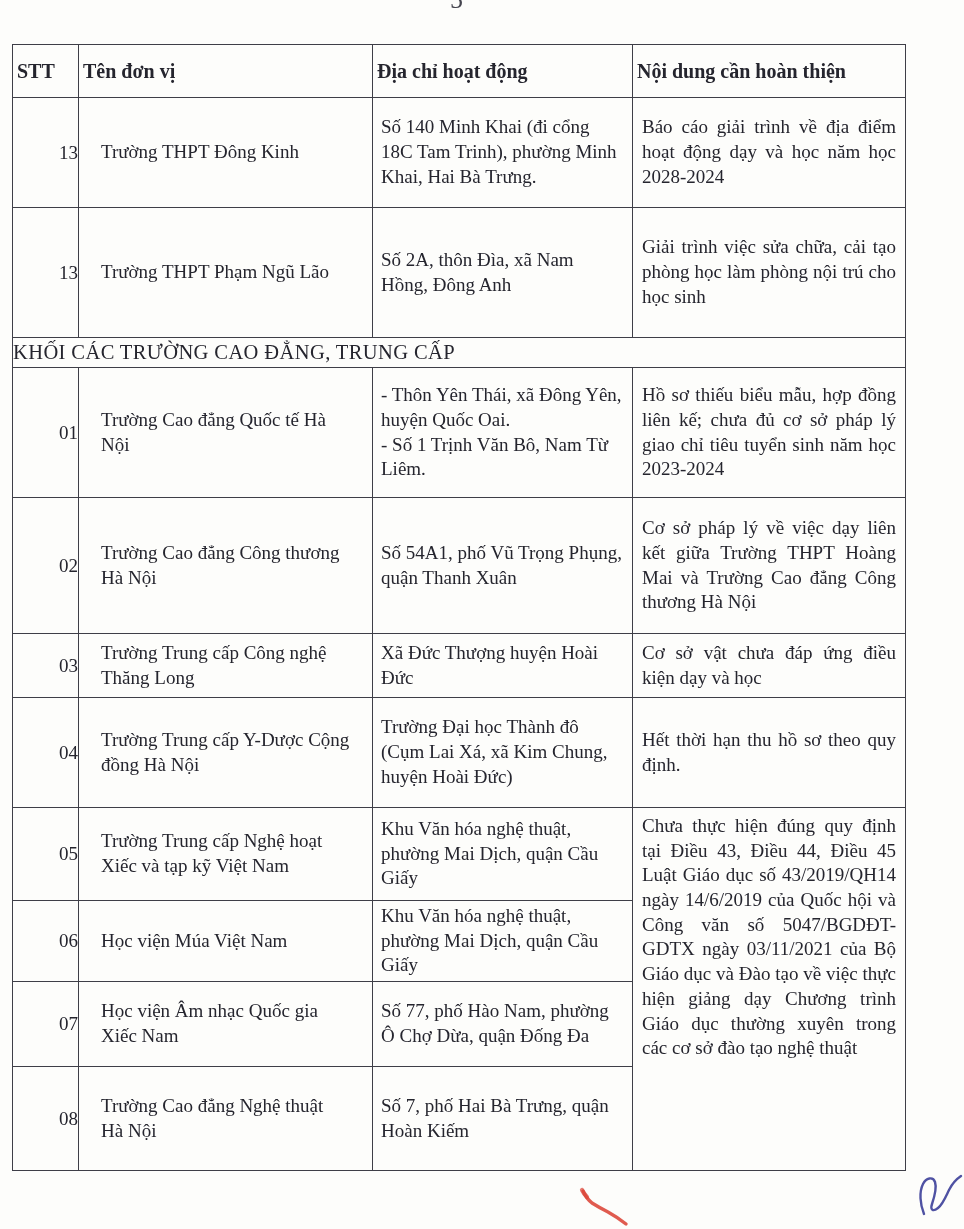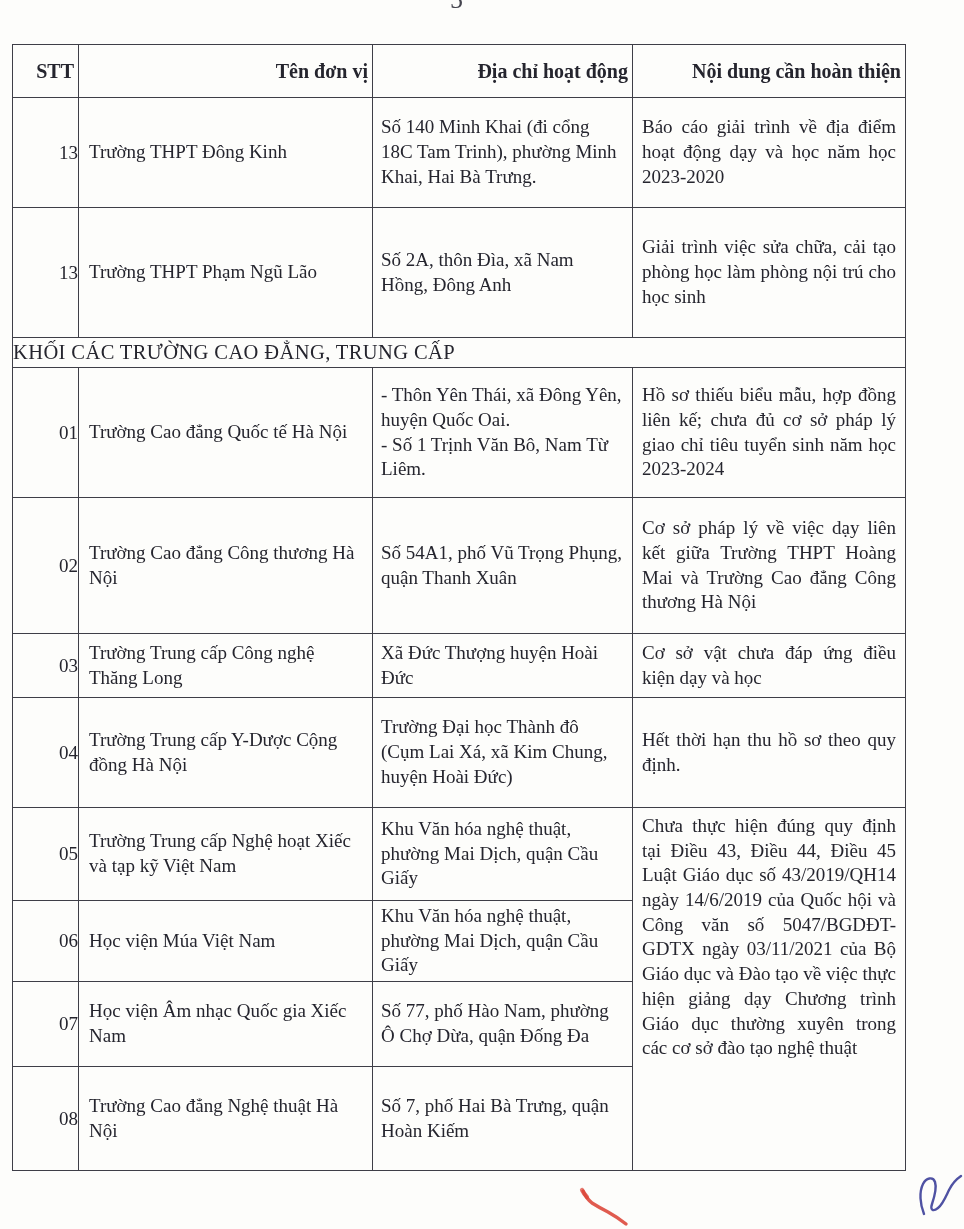--- a/index.html
+++ b/index.html
@@ -22,29 +22,29 @@
   table.doc {
     position:absolute;
     left:12px; top:44px;
     width:893px;
     border-collapse:collapse;
     table-layout:fixed;
   }
   .doc th, .doc td { border:1.6px solid #3e3e47; overflow:hidden; }
   .doc th {
     font-size:20px; font-weight:bold;
-    text-align:right; vertical-align:middle;
+    text-align:left; vertical-align:middle;
     padding:2px 4px;
   }
   td.stt {
     text-align:right; vertical-align:middle;
     font-size:19px;
   }
   td.name {
-    padding:3px 10px; vertical-align:middle;
+    padding:3px 22px; vertical-align:middle;
     font-size:19px; line-height:1.3;
   }
   td.addr {
     padding:3px 8px; vertical-align:middle;
     font-size:19px; line-height:1.3;
     white-space:pre-line;
   }
   td.content {
     padding:3px 9px; vertical-align:middle;
     font-size:19px; line-height:1.3;
@@ -82,21 +82,21 @@
         <th>Tên đơn vị</th>
         <th>Địa chỉ hoạt động</th>
         <th>Nội dung cần hoàn thiện</th>
       </tr>
     </thead>
     <tbody>
       <tr class="h110">
         <td class="stt">13</td>
         <td class="name">Trường THPT Đông Kinh</td>
         <td class="addr">Số 140 Minh Khai (đi cổng 18C Tam Trinh), phường Minh Khai, Hai Bà Trưng.</td>
-        <td class="content">Báo cáo giải trình về địa điểm hoạt động dạy và học năm học 2023-2020</td>
+        <td class="content">Báo cáo giải trình về địa điểm hoạt động dạy và học năm học 2028-2024</td>
       </tr>
       <tr class="h130">
         <td class="stt">13</td>
         <td class="name">Trường THPT Phạm Ngũ Lão</td>
         <td class="addr">Số 2A, thôn Đìa, xã Nam Hồng, Đông Anh</td>
         <td class="content">Giải trình việc sửa chữa, cải tạo phòng học làm phòng nội trú cho học sinh</td>
       </tr>
 
       <tr class="hsec">
         <td class="section" colspan="4">KHỐI CÁC TRƯỜNG CAO ĐẲNG, TRUNG CẤP</td>

